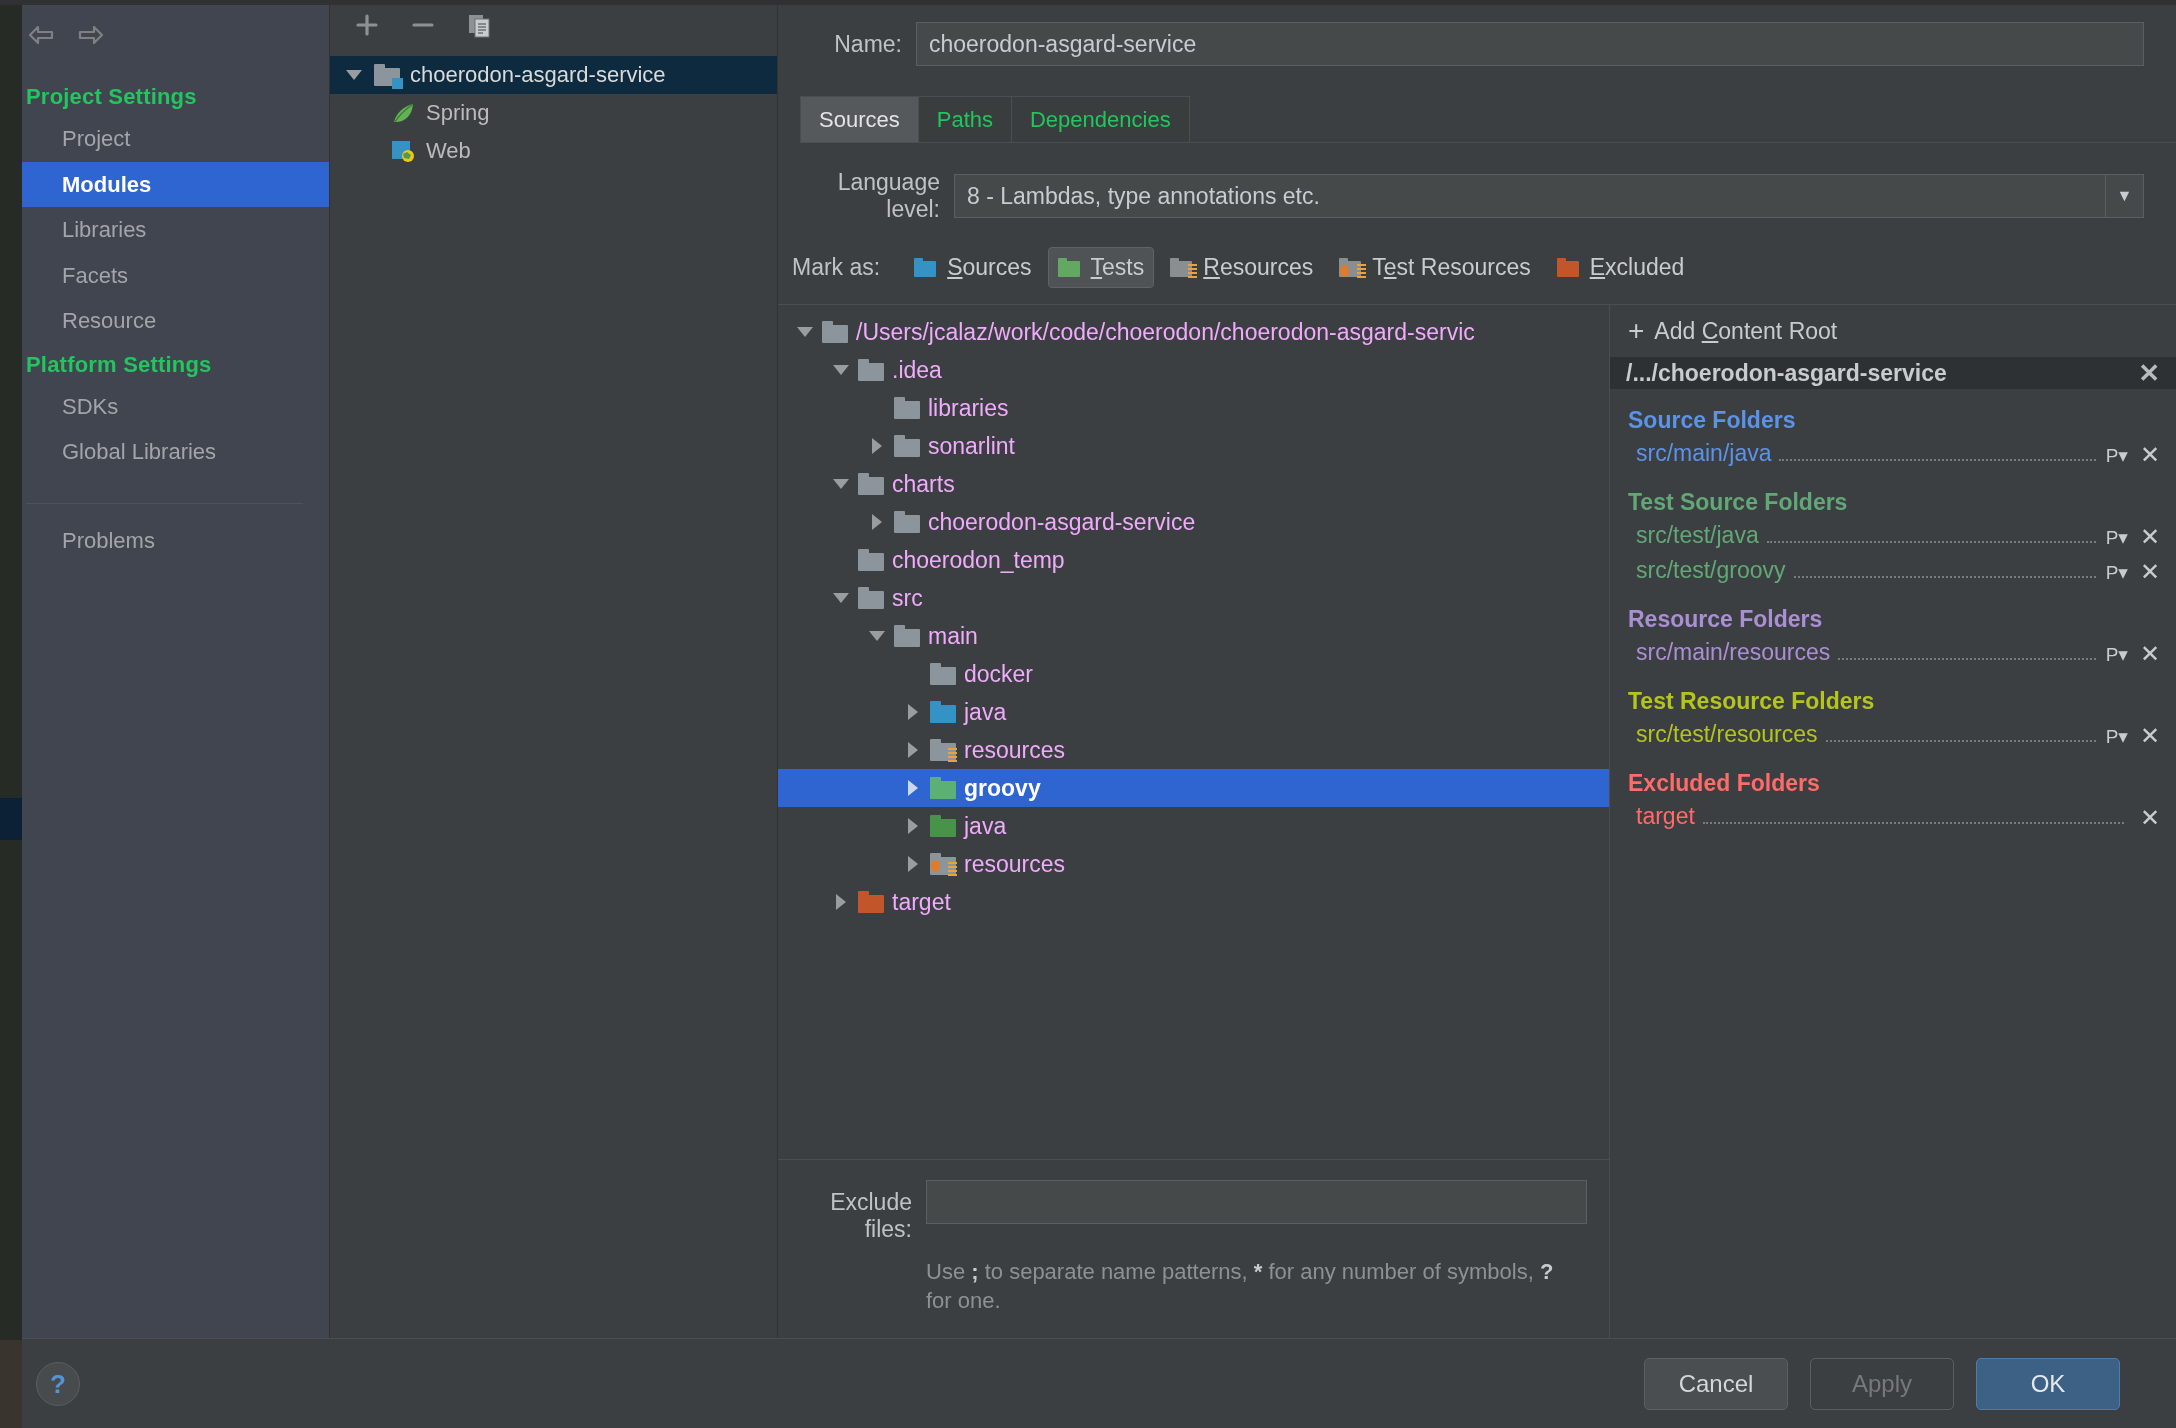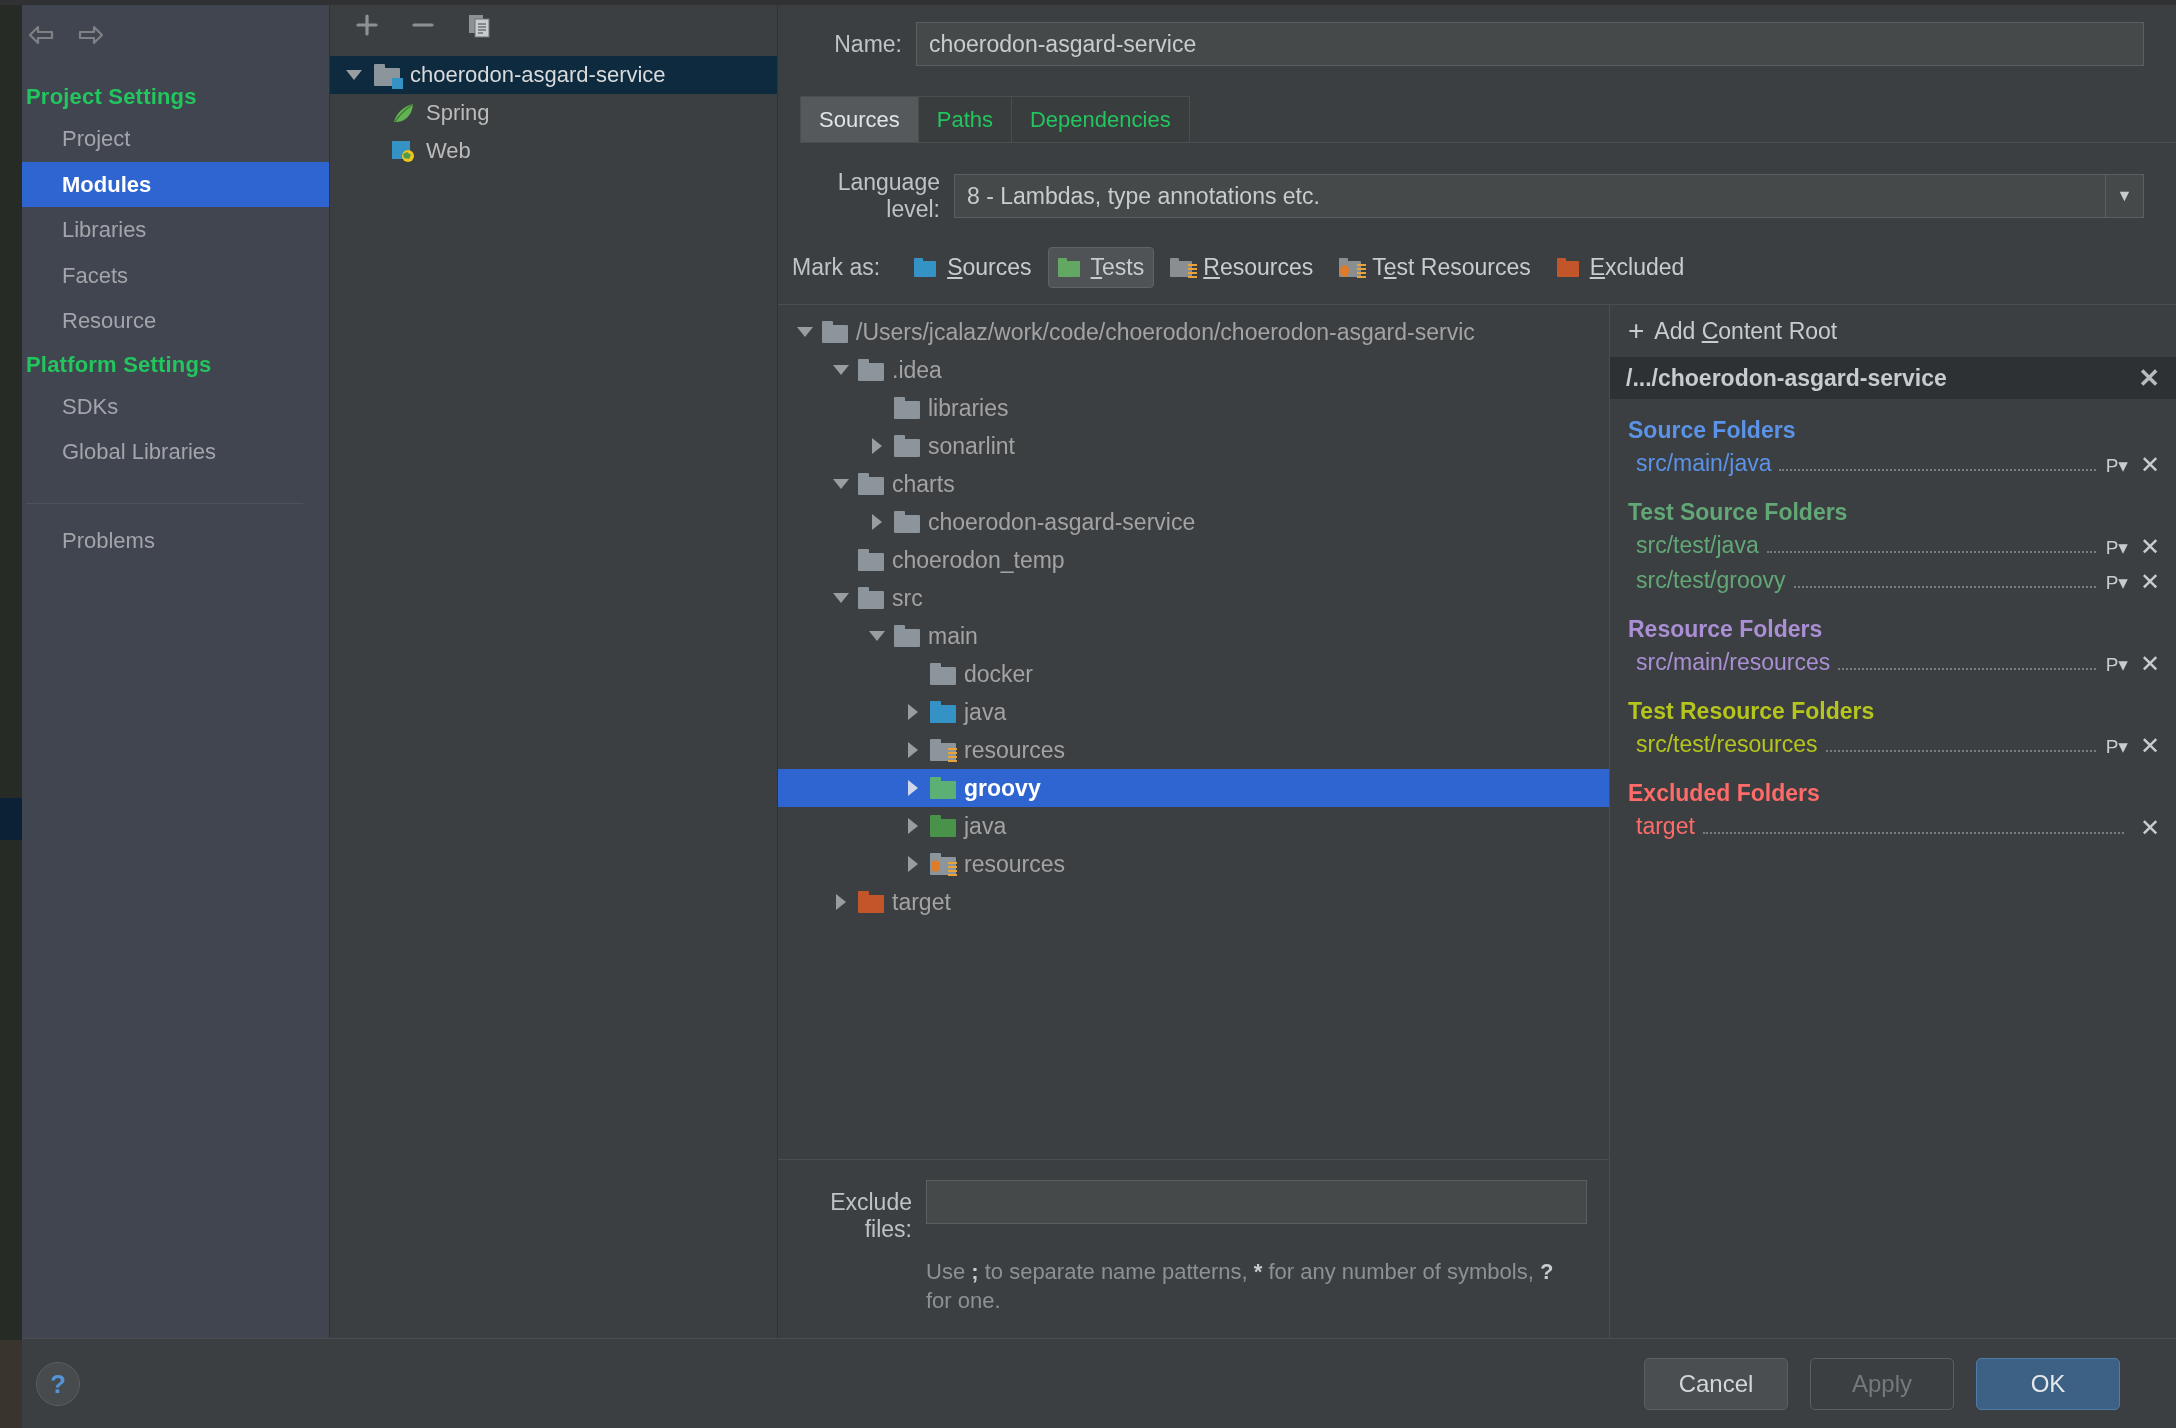--- a/index.html
+++ b/index.html
@@ -141,21 +141,21 @@
   
   .split { display: flex; flex: 1 1 auto; min-height: 0; border-top: 1px solid #4b4e50; }
   .tree-pane {
     flex: 1 1 auto; min-width: 0; position: relative;
     border-right: 1px solid #4b4e50;
     display: flex; flex-direction: column;
   }
   .tree-scroll { flex: 1 1 auto; overflow: hidden; padding-top: 8px; }
   .trow {
     display: flex; align-items: center; height: 38px;
-    color: #a3a3a3; font-size: 23px; white-space: nowrap;
+    color: #f0abfc; font-size: 23px; white-space: nowrap;
     padding-right: 8px;
   }
   .trow.selected { background: #2f65d0; color: #ffffff; font-weight: bold; }
   .trow .tw { width: 34px; flex: 0 0 34px; display: flex; justify-content: center; align-items:center;}
   .trow .nm { margin-left: 8px; }
 
   .exclude-wrap { border-top: 1px solid #4b4e50; padding: 20px 22px 22px 14px; }
   .ex-row { display: flex; align-items: flex-start; gap: 14px; }
   .ex-label { color: #c0c3c6; font-size: 23px; width: 120px; text-align: right; padding-top: 9px; }
   .ex-field { flex: 1 1 auto; height: 44px; background: #45494a; border: 1px solid #5b5f61; }
@@ -164,21 +164,21 @@
 
   
   .roots-pane { width: 566px; flex: 0 0 566px; background: #3c3f41; }
   .add-root {
     display: flex; align-items: center; gap: 10px;
     height: 52px; padding-left: 18px; color: #c9ccce; font-size: 23px;
   }
   .add-root .plus { color: #c9ccce; font-size: 28px; line-height: 1; }
   .root-header {
     display: flex; align-items: center; justify-content: space-between;
-    background: #2e3133; height: 42px; padding: 0 16px 0 16px;
+    background: #2e3133; height: 32px; padding: 0 16px 0 16px;
     color: #c9ccce; font-size: 23px; font-weight: bold;
   }
   .grp-title { font-size: 23px; font-weight: bold; padding: 18px 0 2px 18px; }
   .root-item {
     display: flex; align-items: flex-end; font-size: 23px;
     padding: 4px 16px 4px 26px; gap: 6px;
   }
   .root-item .txt { white-space: nowrap; }
   .root-item .dots {
     flex: 1 1 auto; border-bottom: 2px dotted #7a7d80;

